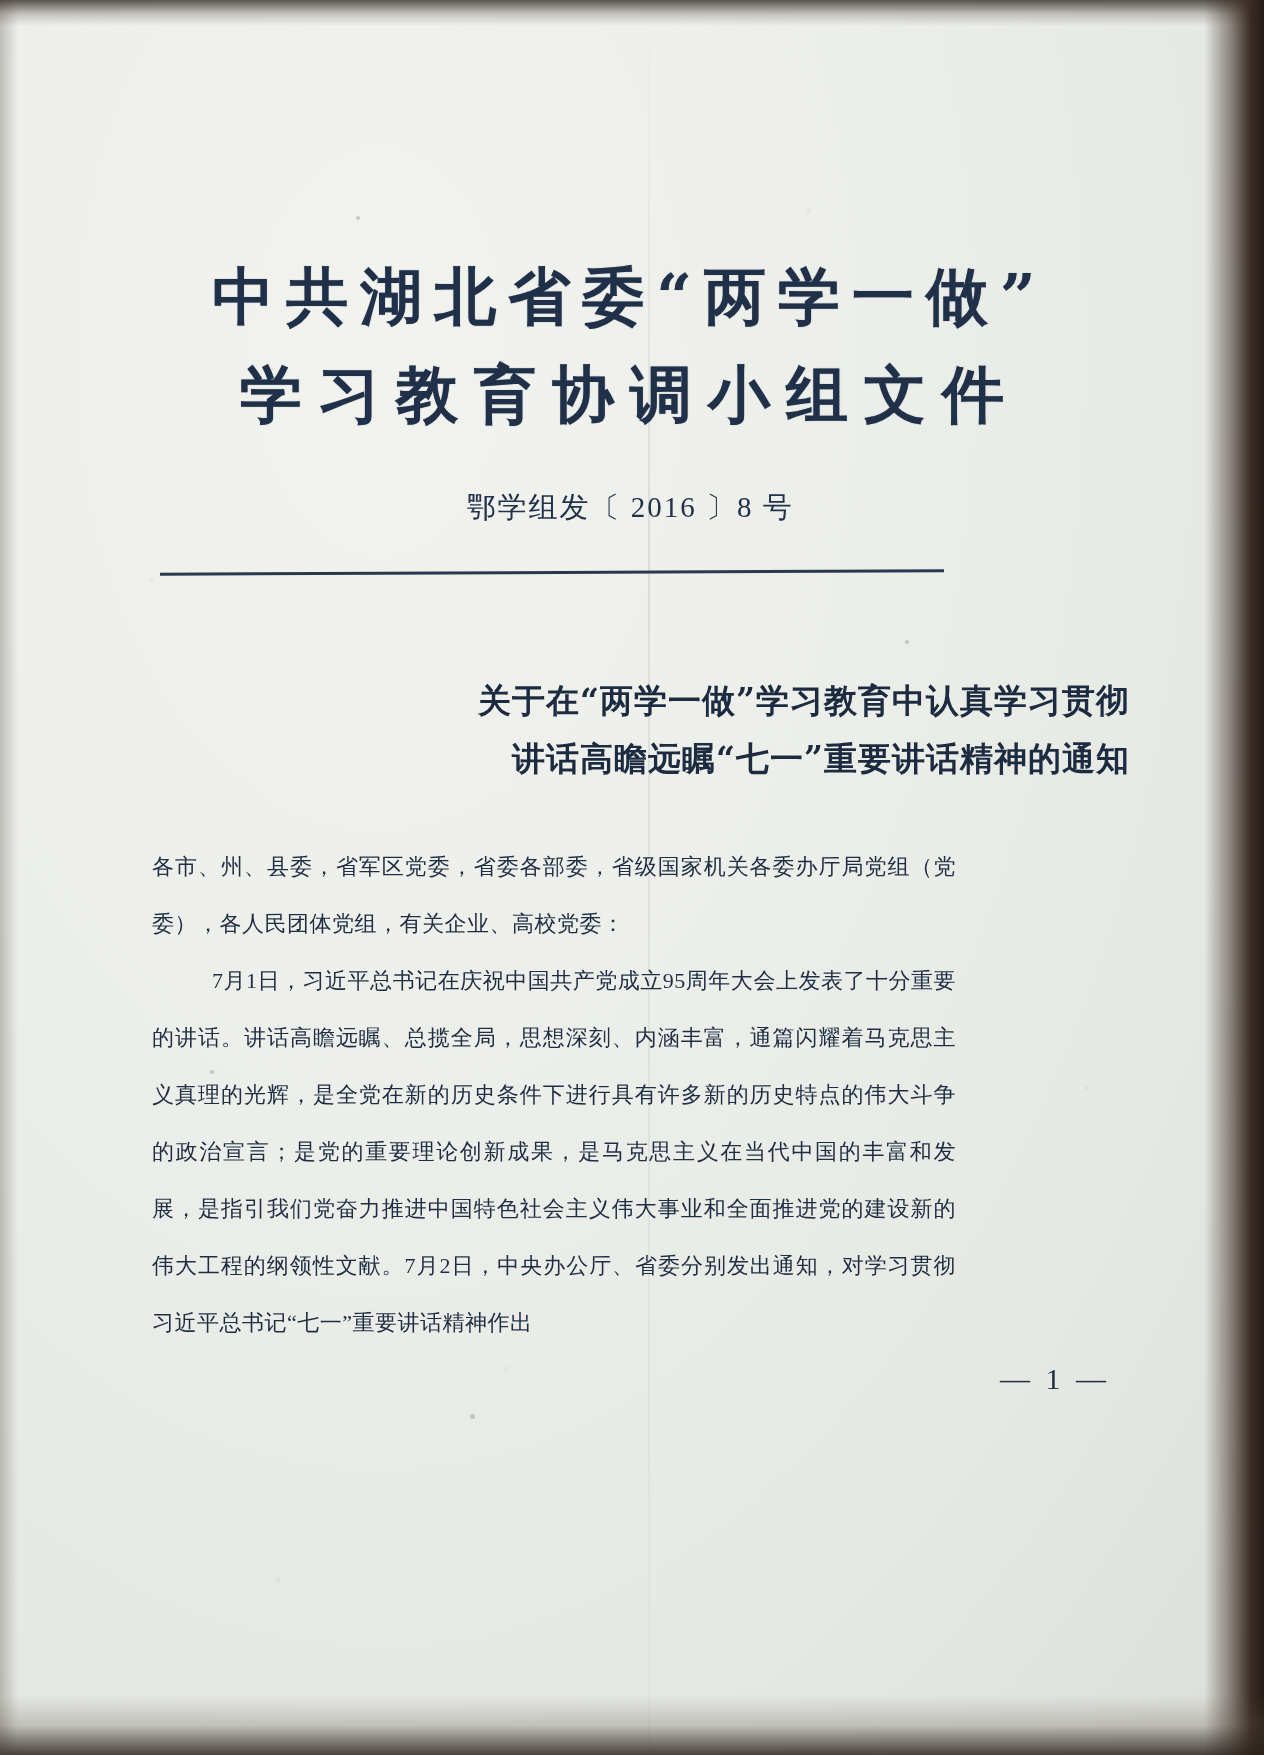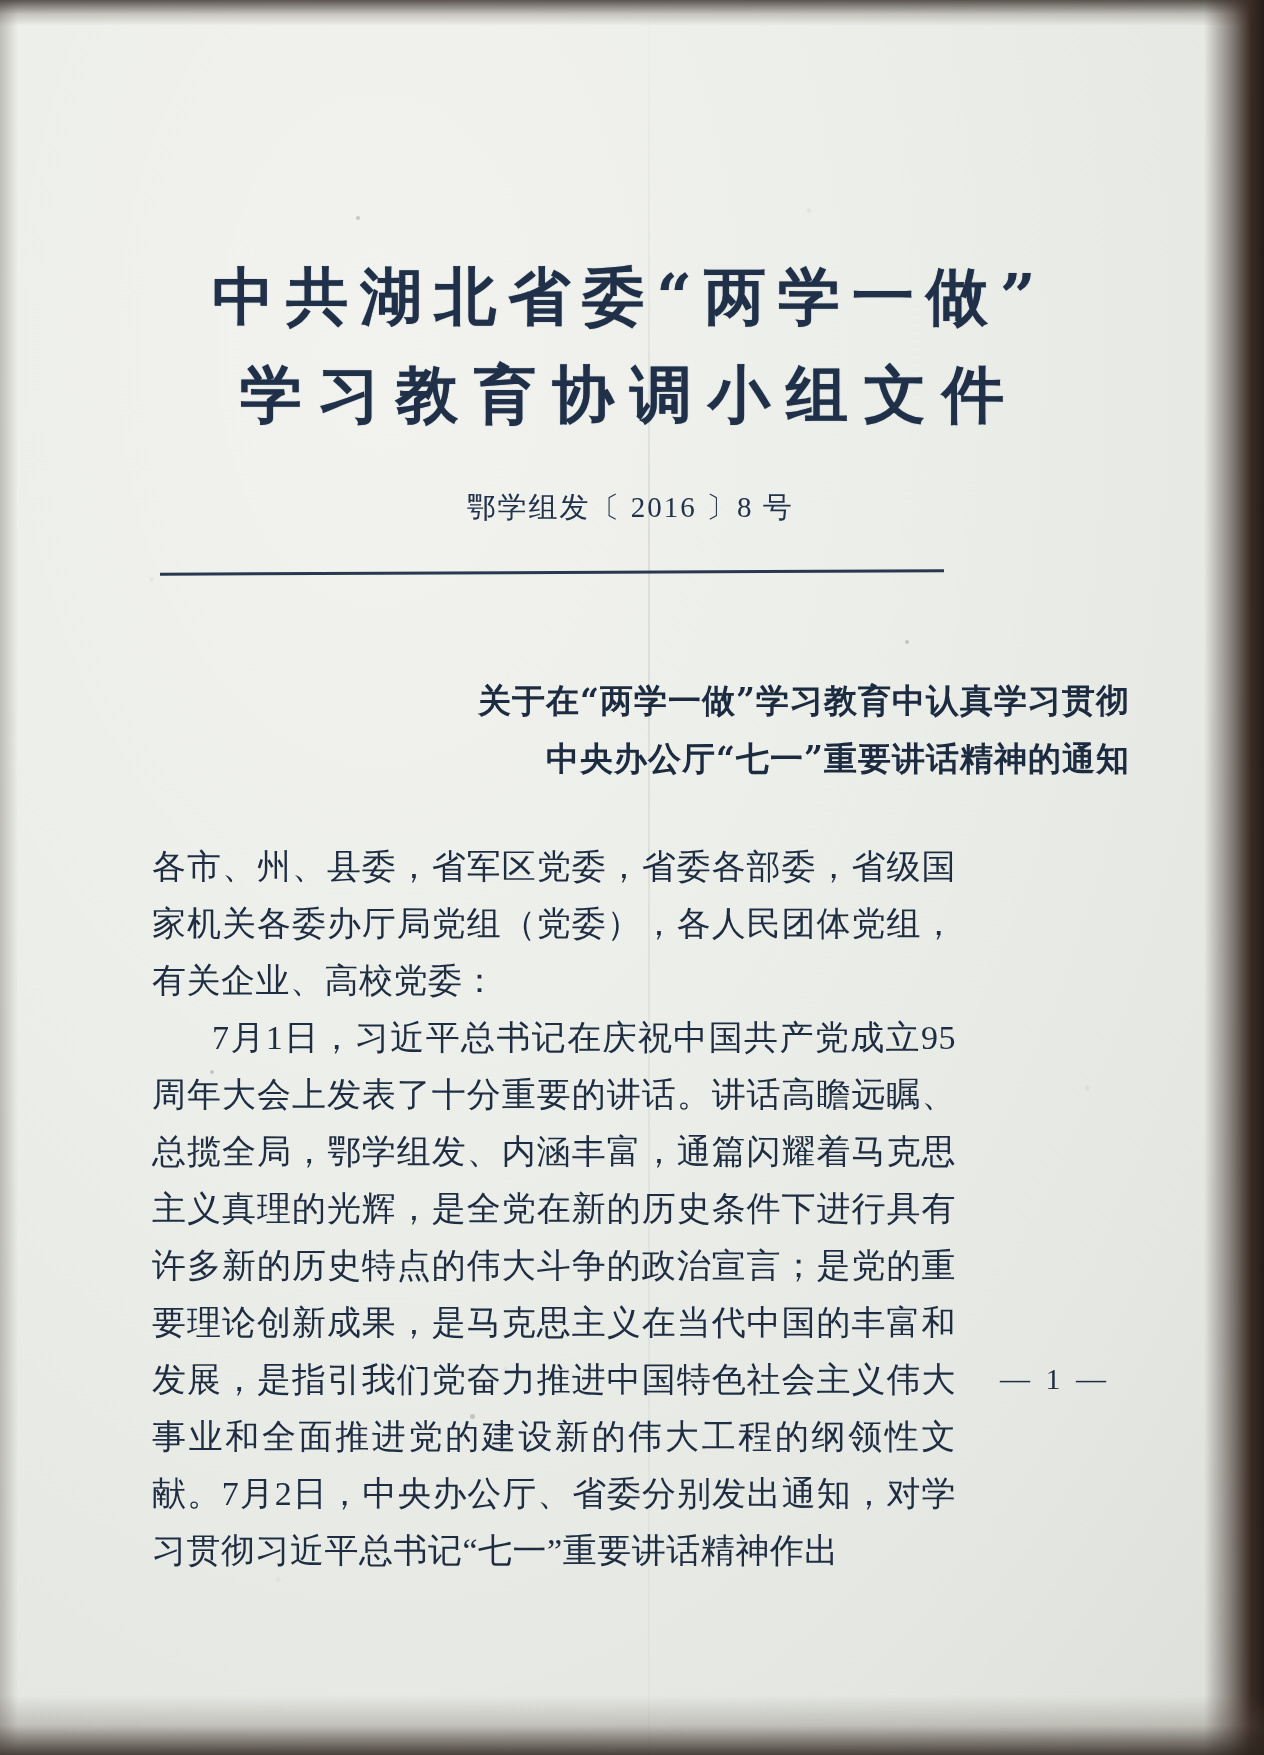--- a/index.html
+++ b/index.html
@@ -141,21 +141,21 @@
     color: #1d2b40;
     letter-spacing: 1px;
   }
 
   .body-text {
     position: absolute;
     left: 152px;
     top: 838px;
     width: 804px;
     font-family: "Liberation Serif", "DejaVu Serif", serif;
-    font-size: 34px;
+    font-size: 22px;
     line-height: 57px;
     color: #1f2d42;
     letter-spacing: 0.5px;
     text-align: justify;
   }
   .body-text p {
     margin: 0 0 0 0;
   }
   .body-text p.indent {
     text-indent: 60px;
@@ -194,26 +194,26 @@
       <div class="line l1">中共湖北省委“两学一做”</div>
       <div class="line l2">学习教育协调小组文件</div>
     </div>
 
     <div class="docnum">鄂学组发〔 2016 〕8 号</div>
 
     <div class="rule"></div>
 
     <div class="title">
       <div>关于在“两学一做”学习教育中认真学习贯彻</div>
-      <div>中央办公厅“七一”重要讲话精神的通知</div>
+      <div>讲话高瞻远瞩“七一”重要讲话精神的通知</div>
     </div>
 
     <div class="body-text">
       <p>各市、州、县委，省军区党委，省委各部委，省级国家机关各委办厅局党组（党委），各人民团体党组，有关企业、高校党委：</p>
-      <p class="indent">7月1日，习近平总书记在庆祝中国共产党成立95周年大会上发表了十分重要的讲话。讲话高瞻远瞩、总揽全局，鄂学组发、内涵丰富，通篇闪耀着马克思主义真理的光辉，是全党在新的历史条件下进行具有许多新的历史特点的伟大斗争的政治宣言；是党的重要理论创新成果，是马克思主义在当代中国的丰富和发展，是指引我们党奋力推进中国特色社会主义伟大事业和全面推进党的建设新的伟大工程的纲领性文献。7月2日，中央办公厅、省委分别发出通知，对学习贯彻习近平总书记“七一”重要讲话精神作出</p>
+      <p class="indent">7月1日，习近平总书记在庆祝中国共产党成立95周年大会上发表了十分重要的讲话。讲话高瞻远瞩、总揽全局，思想深刻、内涵丰富，通篇闪耀着马克思主义真理的光辉，是全党在新的历史条件下进行具有许多新的历史特点的伟大斗争的政治宣言；是党的重要理论创新成果，是马克思主义在当代中国的丰富和发展，是指引我们党奋力推进中国特色社会主义伟大事业和全面推进党的建设新的伟大工程的纲领性文献。7月2日，中央办公厅、省委分别发出通知，对学习贯彻习近平总书记“七一”重要讲话精神作出</p>
     </div>
 
     <div class="pagenum">— 1 —</div>
 
   </div>
 
   <div class="speck" style="left:470px; top:1414px; width:5px; height:5px;"></div>
   <div class="speck" style="left:210px; top:1070px; width:4px; height:4px;"></div>
   <div class="speck" style="left:905px; top:640px; width:4px; height:4px;"></div>
   <div class="speck" style="left:356px; top:216px; width:4px; height:4px;"></div>

